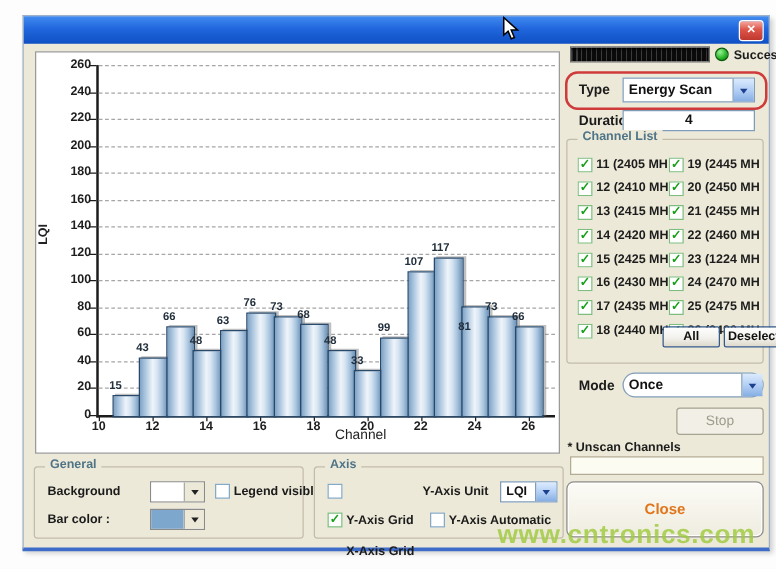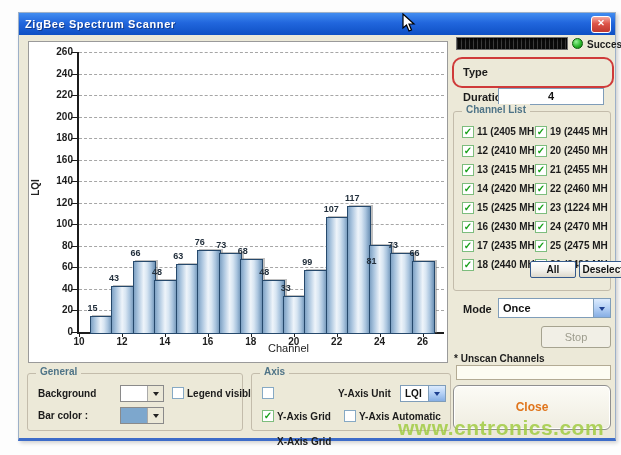--- a/index.html
+++ b/index.html
@@ -73,21 +73,20 @@
       color:#9fcb3e;opacity:.82;z-index:9;white-space:nowrap;}
   .cursor{position:absolute;left:402px;top:13px;z-index:10;}
 </style>
 </head>
 <body>
 
 <div class="page">
   <div class="dialog">
 
     <div class="titlebar">
-      <span class="title">ZigBee Spectrum Scanner</span>
       <span class="close-btn">✕</span>
     </div>
 
     <div class="body">
 
       <div class="abs chart-panel">
         <div class="ylabel">LQI</div>
         <div class="plot" id="plot">
             <div class="grid" style="top: 258.462px;"></div>
             <div class="grid" style="top: 236.923px;"></div>
@@ -183,20 +182,24 @@
           </div>
         <div class="xlabel">Channel</div>
       </div>
 
       <div class="abs ledbar" style="left:437px;top:2px;width:112px;height:13px;"></div>
       <div class="abs led" style="left:553px;top:3px;"></div>
       <div class="abs note" style="left:568px;top:4px;">Success</div>
 
       <div class="abs hl" style="left:433px;top:22px;width:162px;height:31px;"></div>
       <div class="abs lbl" style="left:444px;top:31px;">Type</div>
+      <div class="abs dd" style="left:479px;top:27px;width:106px;height:20px;">
+        <span class="val">Energy Scan</span>
+        <span class="arw"></span>
+      </div>
 
       <div class="abs lbl" style="left:444px;top:56px;">Duratio</div>
       <div class="abs tb" style="left:479px;top:53px;width:106px;height:17px;text-align:center;line-height:15px;">4</div>
 
       <div class="abs group" style="left:434px;top:76px;width:158px;height:180px;">
         <span class="gtitle">Channel List</span>
         <div id="channel-rows" style="position:absolute;left:8px;top:10px;right:2px;">
             <div class="ch-row">
               <div class="ch-cell">
                 <div class="cb checked">✓</div>
@@ -276,21 +279,21 @@
                 <div class="cb checked">✓</div>
                 <div class="ch-lbl">26 (2480 MH</div>
               </div>
             </div>
           </div>
         <div class="abs btn small" style="left:76px;top:149px;width:46px;height:17px;line-height:15px;overflow:hidden;">All Select</div>
         <div class="abs btn small" style="left:125px;top:149px;width:48px;height:17px;line-height:15px;overflow:hidden;">Deselect</div>
       </div>
 
       <div class="abs lbl" style="left:444px;top:268px;">Mode</div>
-      <div class="abs dd" style="left:479px;top:263px;width:113px;height:20px;">
+      <div class="abs dd" style="left:479px;top:263px;width:113px;height:20px;border-radius:10px;">
         <span class="val">Once</span>
         <span class="arw"></span>
       </div>
 
       <div class="abs btn disabled" style="left:522px;top:291px;width:70px;height:22px;line-height:20px;">Stop</div>
 
       <div class="abs note" style="left:435px;top:318px;">* Unscan Channels</div>
       <div class="abs tb" style="left:437px;top:330px;width:155px;height:15px;background:#fdfcf2;border-color:#b3ab94;"></div>
 
       <div class="abs bigbtn" style="left:434px;top:350px;width:158px;height:45px;">

